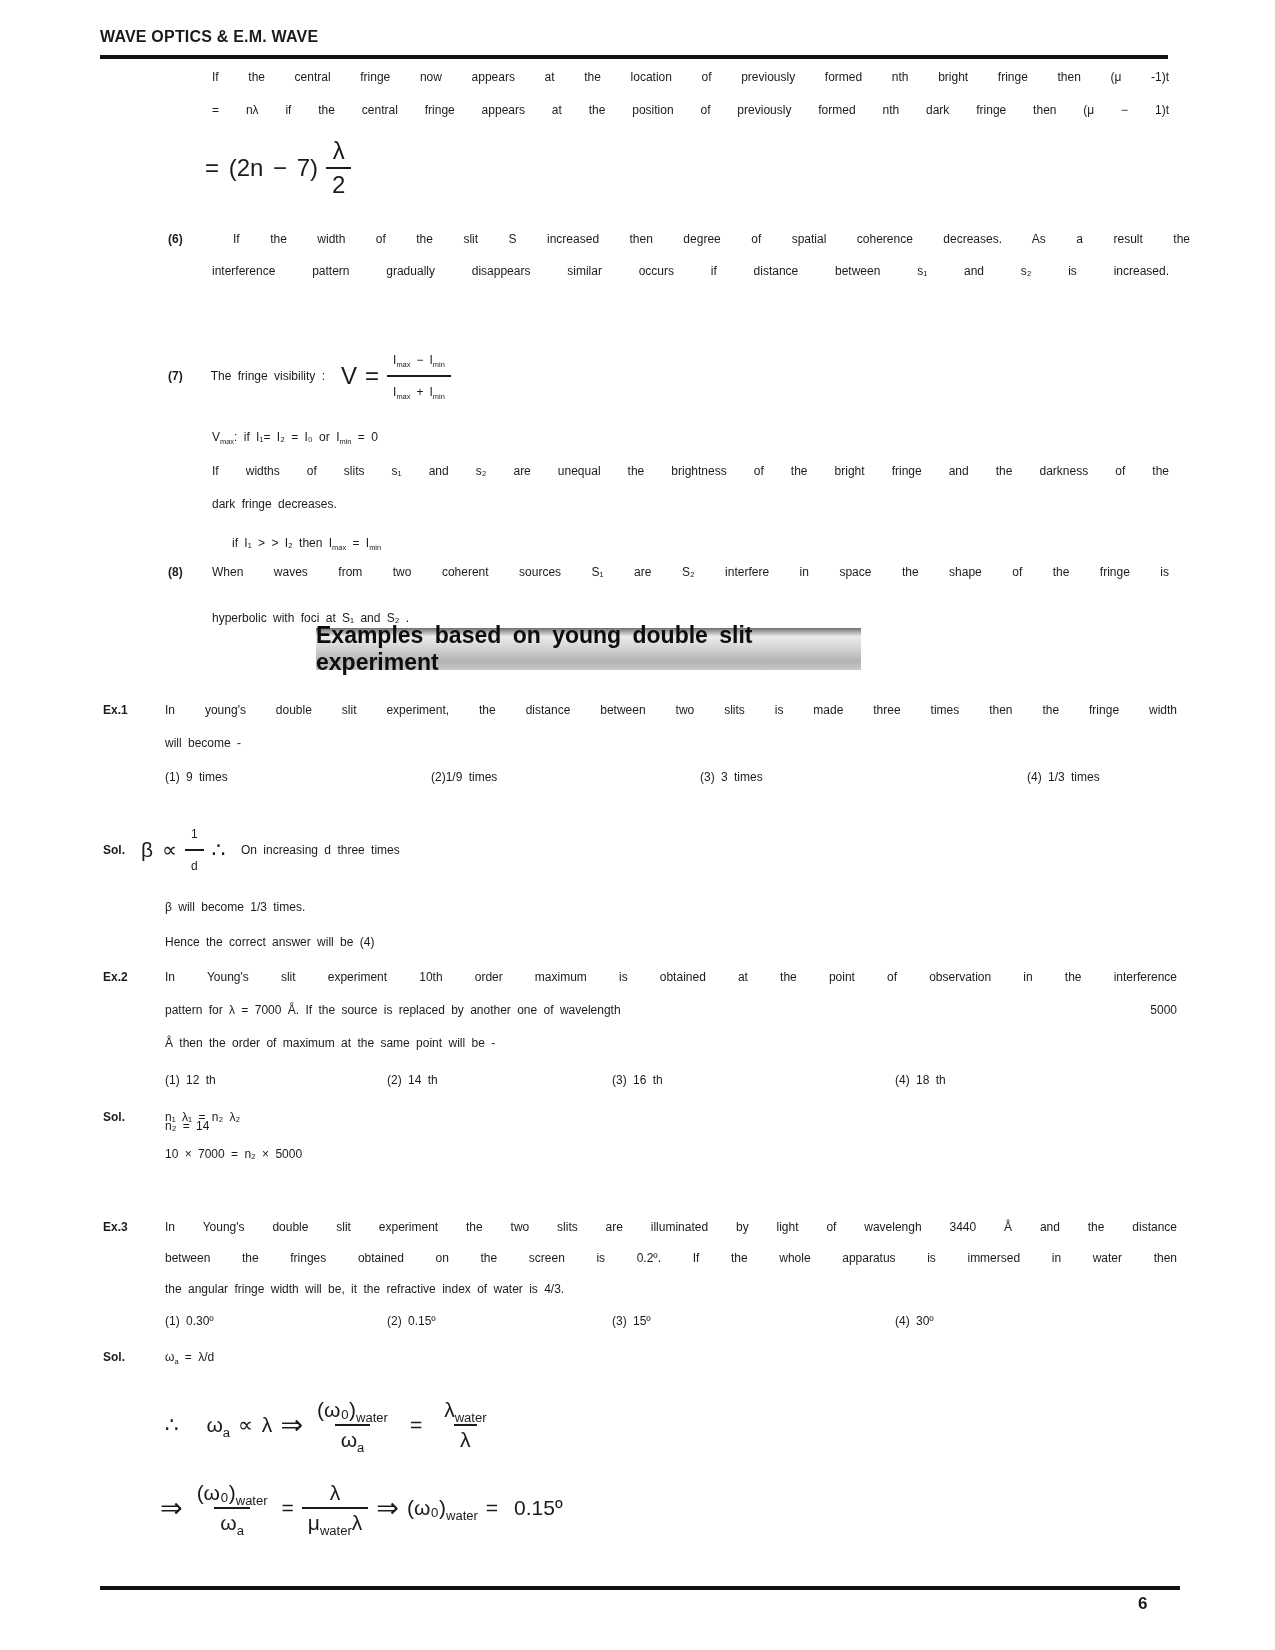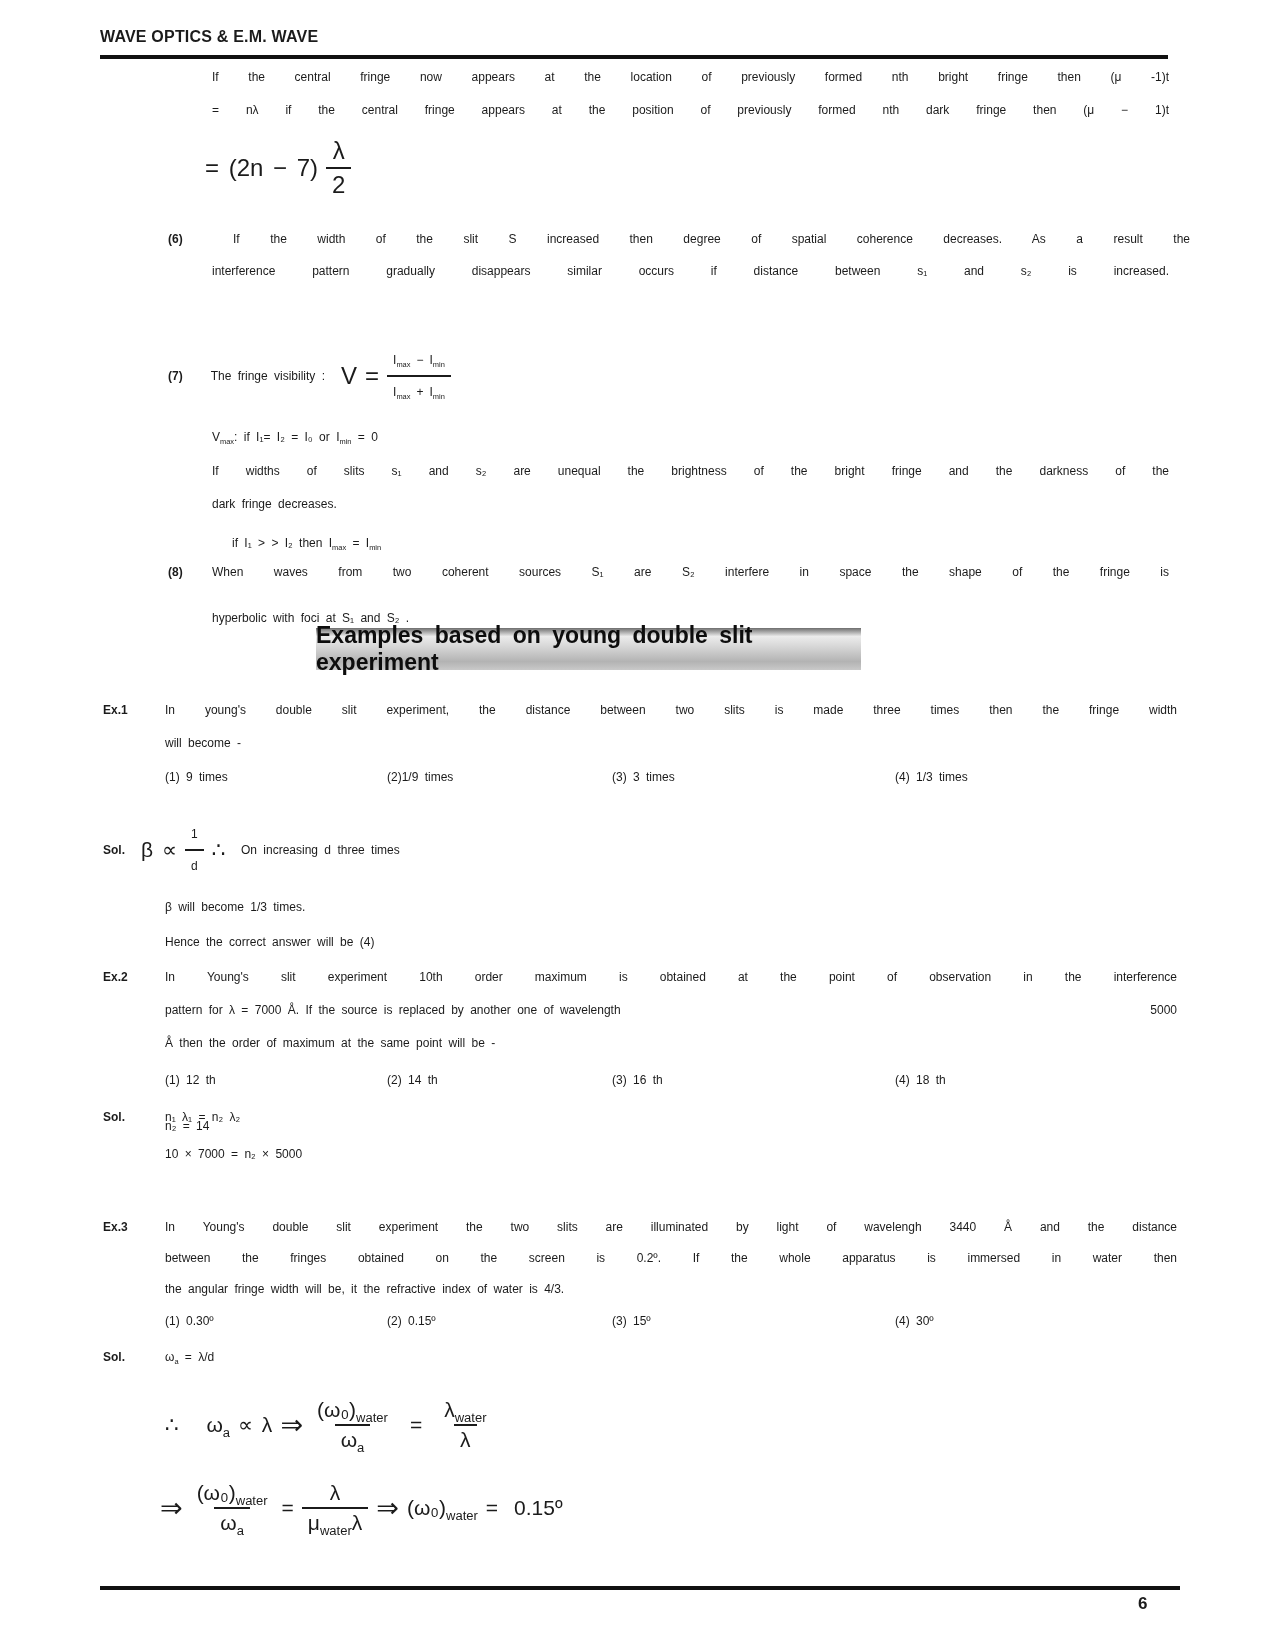--- a/index.html
+++ b/index.html
@@ -81,21 +81,21 @@
   <div class="abs t j" style="left:212px;top:559px;width:957px;">When waves from two coherent sources S₁ are S₂ interfere in space the shape of the fringe is</div>
   <div class="abs t" style="left:212px;top:591px;margin-top:14px;">hyperbolic with foci at S₁ and S₂ .</div>
 
   <div class="abs graybox" style="left:316px;top:628px;width:545px;height:42px;">
     <span>Examples based on young double slit experiment</span>
   </div>
 
   <div class="abs t b" style="left:103px;top:697px;">Ex.1</div>
   <div class="abs t j" style="left:165px;top:697px;width:1012px;">In young's double slit experiment, the distance between two slits is made three times then the fringe width</div>
   <div class="abs t" style="left:165px;top:730px;">will become -</div>
-  <div class="abs t opts" style="left:165px;top:764px;">
+  <div class="abs t opts" style="left:165px;top:764px;gap:44px;">
     <span>(1) 9 times</span>
     <span>(2)1/9 times</span>
     <span>(3) 3 times</span>
     <span>(4) 1/3 times</span>
   </div>
 
   <div class="abs row" style="left:103px;top:818px;height:64px;">
     <span class="t b">Sol.</span>
     <span class="fmath gap-m">β ∝</span>
     <span class="frac gap-s t">

